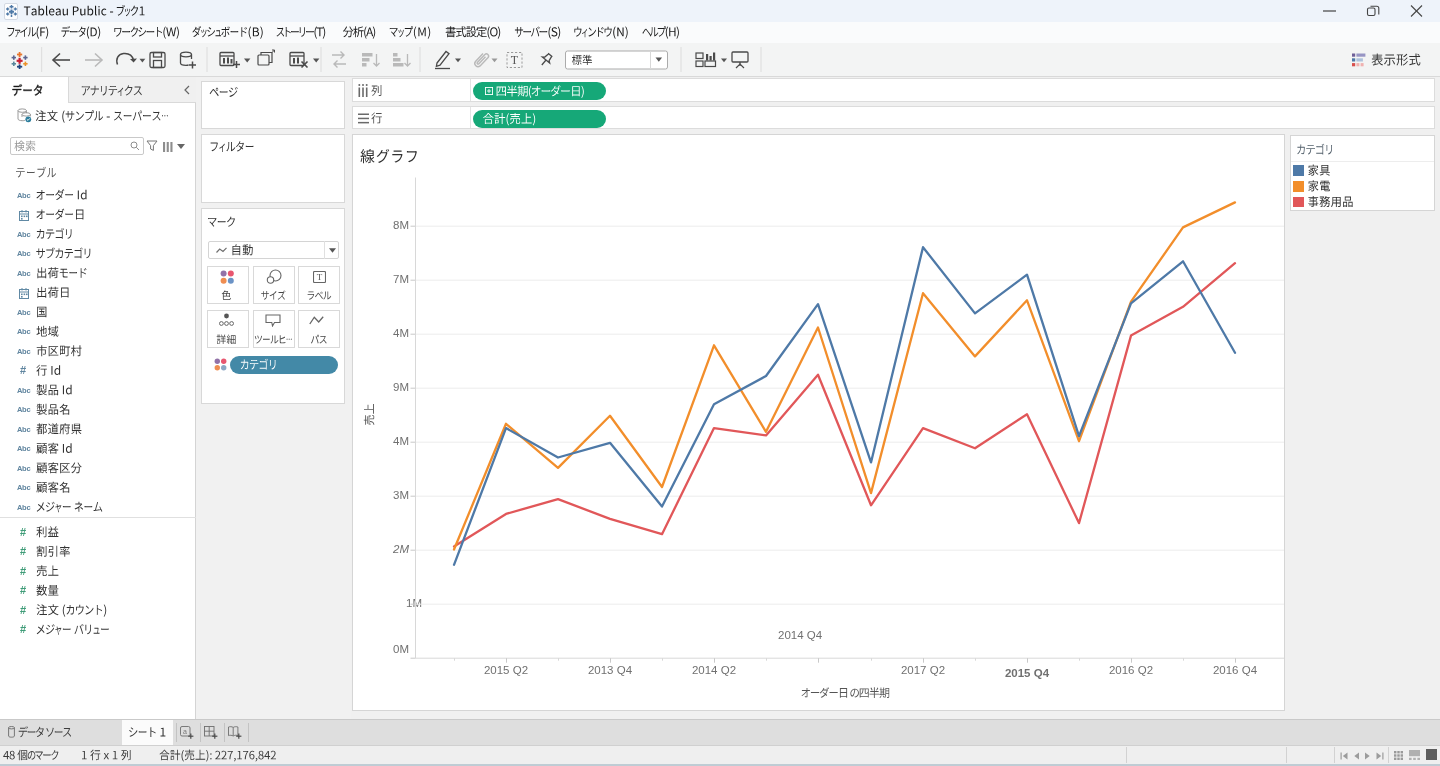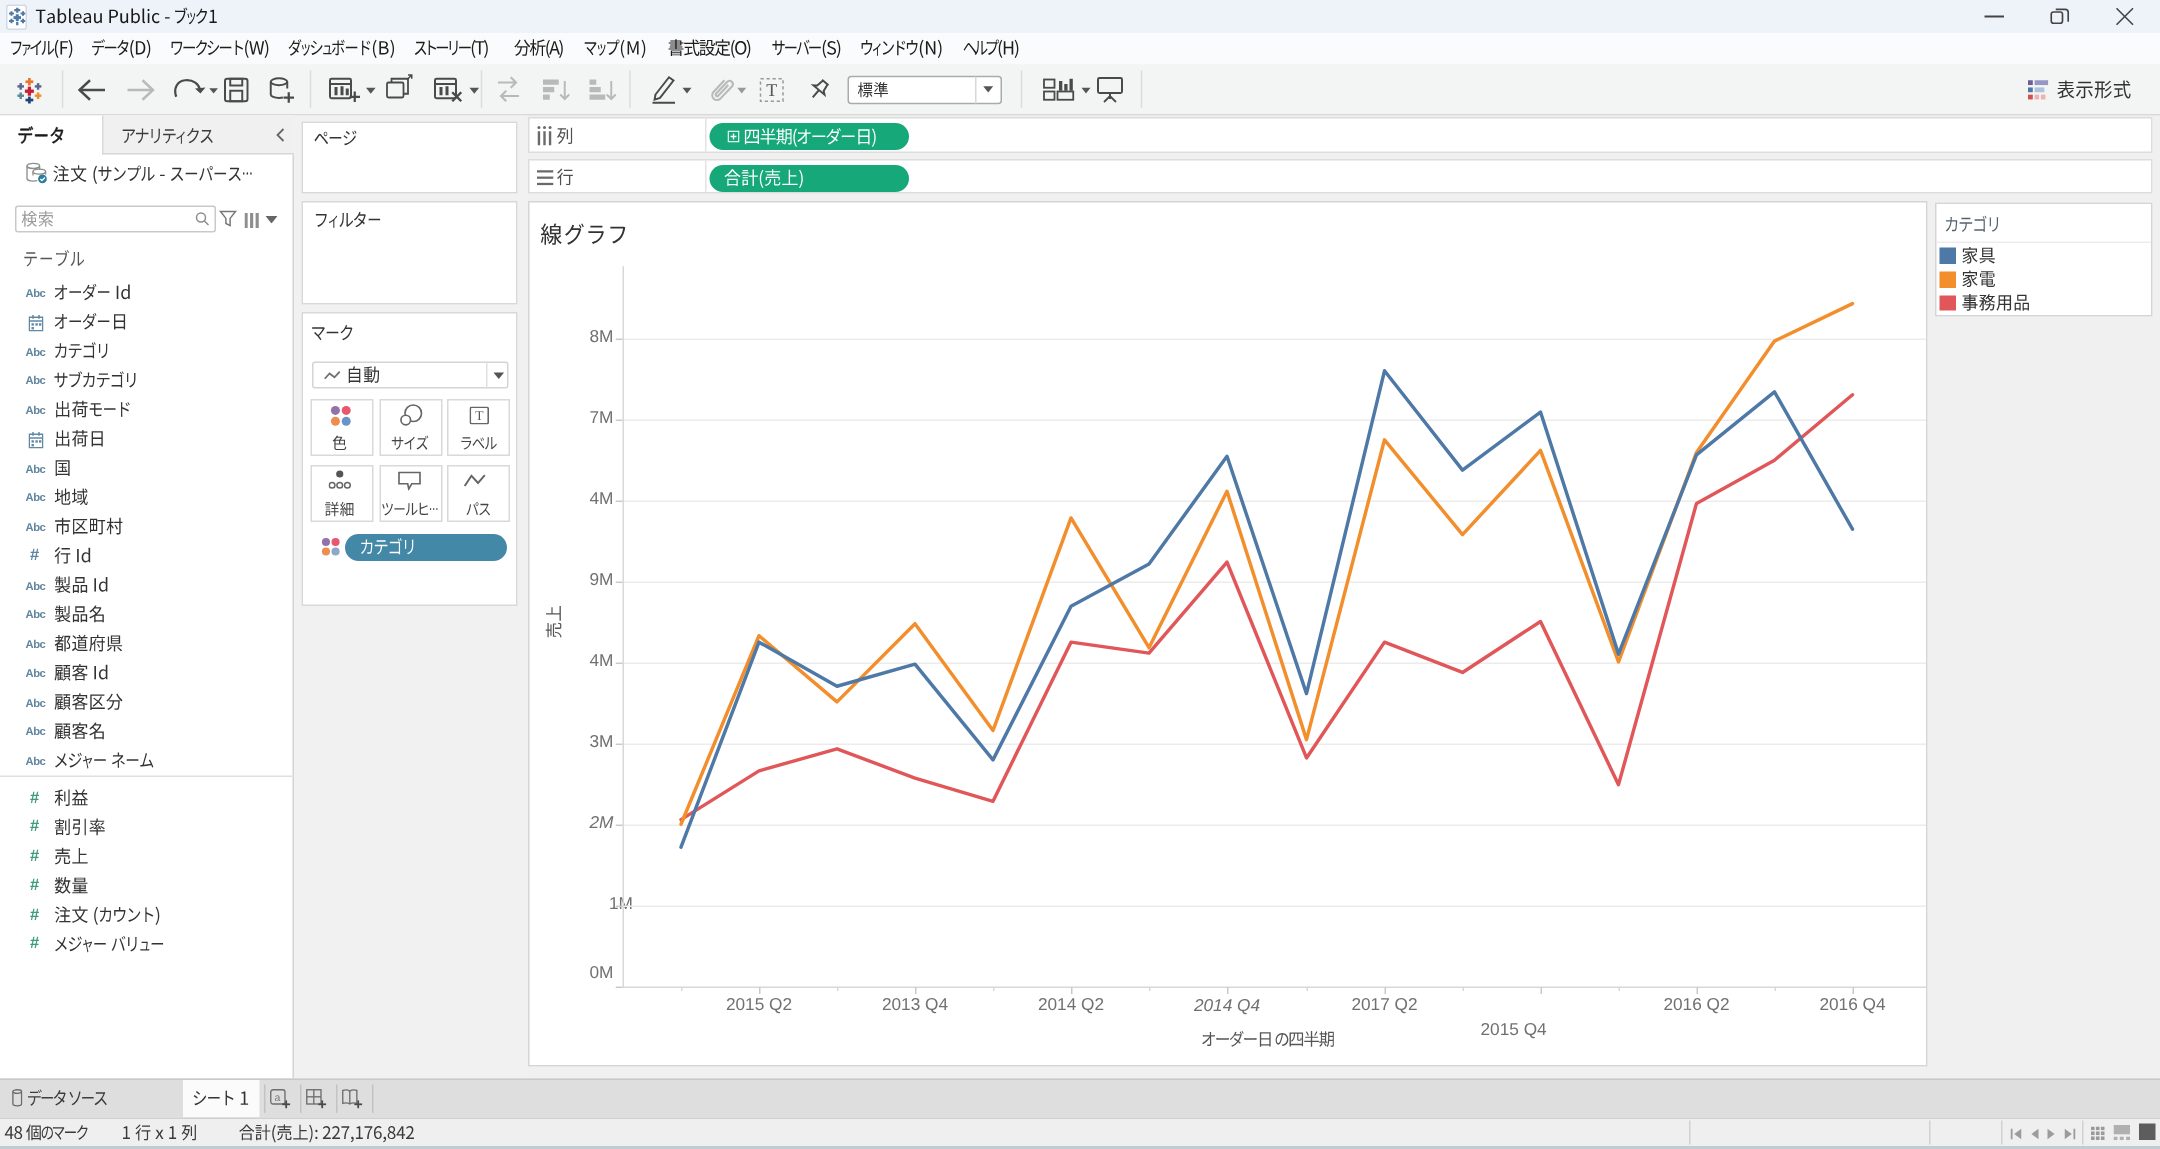--- a/index.html
+++ b/index.html
@@ -244,23 +244,23 @@
 <div class="abs" style="left:339px;top:543.3px;width:70px;text-align:right;font-size:11.5px;color:#707070;font-style:italic;">2M</div>
 <div class="abs" style="left:339px;top:489.3px;width:70px;text-align:right;font-size:11.5px;color:#707070;">3M</div>
 <div class="abs" style="left:339px;top:435.3px;width:70px;text-align:right;font-size:11.5px;color:#707070;">4M</div>
 <div class="abs" style="left:339px;top:381.3px;width:70px;text-align:right;font-size:11.5px;color:#707070;">9M</div>
 <div class="abs" style="left:339px;top:327.3px;width:70px;text-align:right;font-size:11.5px;color:#707070;">4M</div>
 <div class="abs" style="left:339px;top:273.3px;width:70px;text-align:right;font-size:11.5px;color:#707070;">7M</div>
 <div class="abs" style="left:339px;top:219.3px;width:70px;text-align:right;font-size:11.5px;color:#707070;">8M</div>
 <div class="abs" style="left:466px;top:663.6px;width:80px;text-align:center;font-size:11.5px;color:#707070;">2015 Q2</div>
 <div class="abs" style="left:570px;top:663.6px;width:80px;text-align:center;font-size:11.5px;color:#707070;">2013 Q4</div>
 <div class="abs" style="left:674px;top:663.6px;width:80px;text-align:center;font-size:11.5px;color:#707070;">2014 Q2</div>
-<div class="abs" style="left:778px;top:665px;width:80px;text-align:center;font-size:11.5px;color:#707070;font-style:italic;">2014 Q4</div>
+<div class="abs" style="left:778px;top:629px;width:80px;text-align:left;font-size:11.5px;color:#707070;">2014 Q4</div>
 <div class="abs" style="left:883px;top:663.6px;width:80px;text-align:center;font-size:11.5px;color:#707070;">2017 Q2</div>
-<div class="abs" style="left:987px;top:681px;width:80px;font-size:11.5px;color:#707070;">2015 Q4</div>
+<div class="abs" style="left:987px;top:667px;width:80px;text-align:center;font-size:11.5px;color:#707070;font-weight:bold;">2015 Q4</div>
 <div class="abs" style="left:1091px;top:663.6px;width:80px;text-align:center;font-size:11.5px;color:#707070;">2016 Q2</div>
 <div class="abs" style="left:1195px;top:663.6px;width:80px;text-align:center;font-size:11.5px;color:#707070;">2016 Q4</div>
 
 <div class="abs" style="left:0;top:718.5px;width:1440px;height:26px;background:#dedede;border-top:1px solid #c9c9c9;"></div>
 <div class="abs" style="left:121.5px;top:719.5px;width:51.5px;height:25px;background:#fbfbfb;"></div>
 <div class="abs" style="left:176px;top:722.5px;width:1px;height:19px;background:#c3c3c3;"></div>
 <div class="abs" style="left:200px;top:722.5px;width:1px;height:19px;background:#c3c3c3;"></div>
 <div class="abs" style="left:224px;top:722.5px;width:1px;height:19px;background:#c3c3c3;"></div>
 <div class="abs" style="left:248px;top:722.5px;width:1px;height:19px;background:#c3c3c3;"></div>
 

